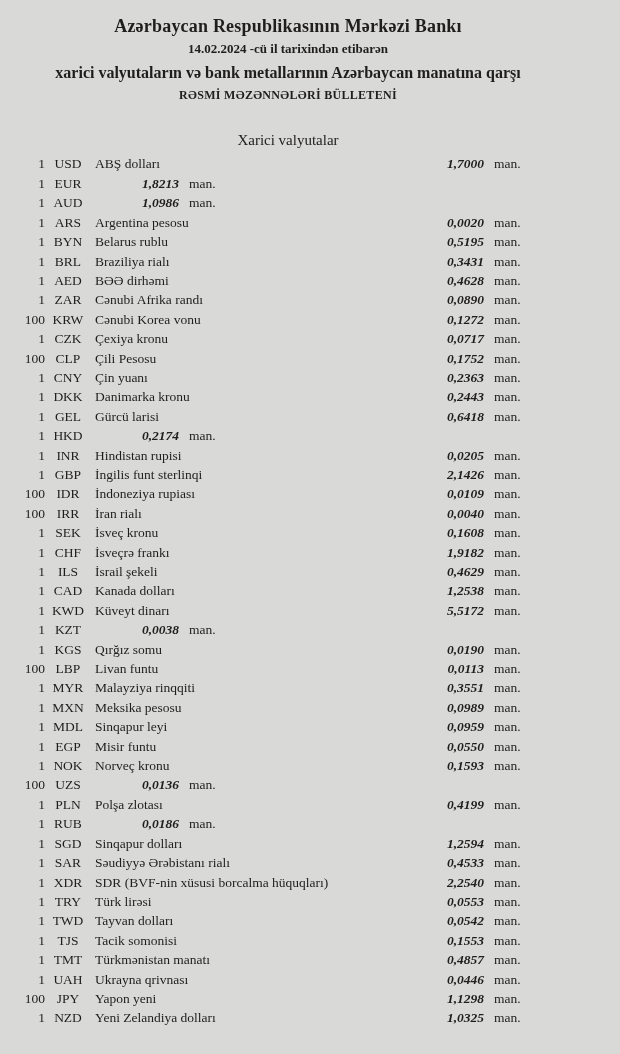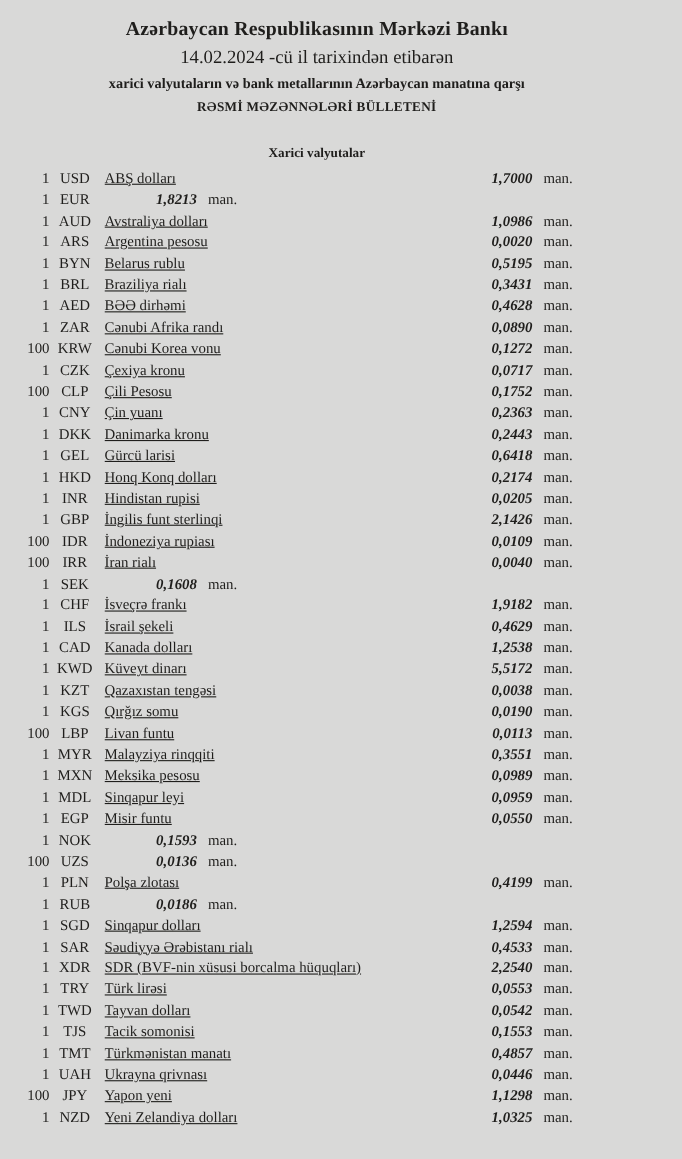--- a/index.html
+++ b/index.html
@@ -20,57 +20,57 @@
   .doc-header { text-align: center; }
   .bank-name {
     padding-top: 16px;
     font-size: 18px;
     font-weight: bold;
     line-height: 1.2;
     letter-spacing: 0.2px;
   }
   .date-line {
     margin-top: 2px;
-    font-size: 17px;
-    font-weight: normal;
+    font-size: 13px;
+    font-weight: bold;
     line-height: 1.4;
   }
   .subtitle {
     margin-top: 4px;
-    font-size: 13px;
+    font-size: 16px;
     font-weight: bold;
     line-height: 1.4;
   }
   .bulletin-title {
     margin-top: 3px;
     font-size: 12px;
     font-weight: bold;
     line-height: 1.4;
     letter-spacing: 0.3px;
   }
   .section-title {
     margin-top: 27px;
     text-align: center;
-    font-size: 12px;
-    font-weight: bold;
+    font-size: 15px;
+    font-weight: normal;
     line-height: 1.3;
   }
   .rates-table {
     margin-top: 4px;
   }
   .row {
     display: flex;
     align-items: baseline;
     line-height: 19.4px;
     font-size: 13.5px;
     padding-right: 48px;
   }
   .qty   { width: 45px;  text-align: right; flex: none; }
   .code  { width: 42px;  text-align: center; margin-left: 2px; flex: none; }
-  .name  { flex: 1; margin-left: 6px; white-space: nowrap; overflow: hidden; text-decoration: underline; }
+  .name  { flex: 1; margin-left: 6px; white-space: nowrap; overflow: hidden; }
   .rate  { width: 90px; text-align: right; font-weight: bold; font-style: italic; flex: none; }
   .unit  { width: 34px; text-align: left; margin-left: 10px; flex: none; }
 </style>
 </head>
 <body style="background: rgb(217, 217, 216);">
 
 <div class="page" style="background: rgb(217, 217, 216); color: rgb(31, 30, 28);">
   <header class="doc-header">
     <div class="bank-name">Azərbaycan Respublikasının Mərkəzi Bankı</div>
     <div class="date-line">14.02.2024 -cü il tarixindən etibarən</div>
@@ -92,21 +92,20 @@
   <div class="row">
     <span class="qty">1</span>
     <span class="code">EUR</span>
     <span class="rate">1,8213</span>
     <span class="unit">man.</span>
   </div>
 
   <div class="row">
     <span class="qty">1</span>
     <span class="code">AUD</span>
-    <span class="name">Avstraliya dolları</span>
     <span class="rate">1,0986</span>
     <span class="unit">man.</span>
   </div>
 
   <div class="row">
     <span class="qty">1</span>
     <span class="code">ARS</span>
     <span class="name">Argentina pesosu</span>
     <span class="rate">0,0020</span>
     <span class="unit">man.</span>
@@ -188,21 +187,20 @@
     <span class="qty">1</span>
     <span class="code">GEL</span>
     <span class="name">Gürcü larisi</span>
     <span class="rate">0,6418</span>
     <span class="unit">man.</span>
   </div>
 
   <div class="row">
     <span class="qty">1</span>
     <span class="code">HKD</span>
-    <span class="name">Honq Konq dolları</span>
     <span class="rate">0,2174</span>
     <span class="unit">man.</span>
   </div>
 
   <div class="row">
     <span class="qty">1</span>
     <span class="code">INR</span>
     <span class="name">Hindistan rupisi</span>
     <span class="rate">0,0205</span>
     <span class="unit">man.</span>
@@ -228,20 +226,21 @@
     <span class="qty">100</span>
     <span class="code">IRR</span>
     <span class="name">İran rialı</span>
     <span class="rate">0,0040</span>
     <span class="unit">man.</span>
   </div>
 
   <div class="row">
     <span class="qty">1</span>
     <span class="code">SEK</span>
+    <span class="name">İsveç kronu</span>
     <span class="rate">0,1608</span>
     <span class="unit">man.</span>
   </div>
 
   <div class="row">
     <span class="qty">1</span>
     <span class="code">CHF</span>
     <span class="name">İsveçrə frankı</span>
     <span class="rate">1,9182</span>
     <span class="unit">man.</span>
@@ -267,21 +266,20 @@
     <span class="qty">1</span>
     <span class="code">KWD</span>
     <span class="name">Küveyt dinarı</span>
     <span class="rate">5,5172</span>
     <span class="unit">man.</span>
   </div>
 
   <div class="row">
     <span class="qty">1</span>
     <span class="code">KZT</span>
-    <span class="name">Qazaxıstan tengəsi</span>
     <span class="rate">0,0038</span>
     <span class="unit">man.</span>
   </div>
 
   <div class="row">
     <span class="qty">1</span>
     <span class="code">KGS</span>
     <span class="name">Qırğız somu</span>
     <span class="rate">0,0190</span>
     <span class="unit">man.</span>
@@ -323,20 +321,21 @@
     <span class="qty">1</span>
     <span class="code">EGP</span>
     <span class="name">Misir funtu</span>
     <span class="rate">0,0550</span>
     <span class="unit">man.</span>
   </div>
 
   <div class="row">
     <span class="qty">1</span>
     <span class="code">NOK</span>
+    <span class="name">Norveç kronu</span>
     <span class="rate">0,1593</span>
     <span class="unit">man.</span>
   </div>
 
   <div class="row">
     <span class="qty">100</span>
     <span class="code">UZS</span>
     <span class="rate">0,0136</span>
     <span class="unit">man.</span>
   </div>

